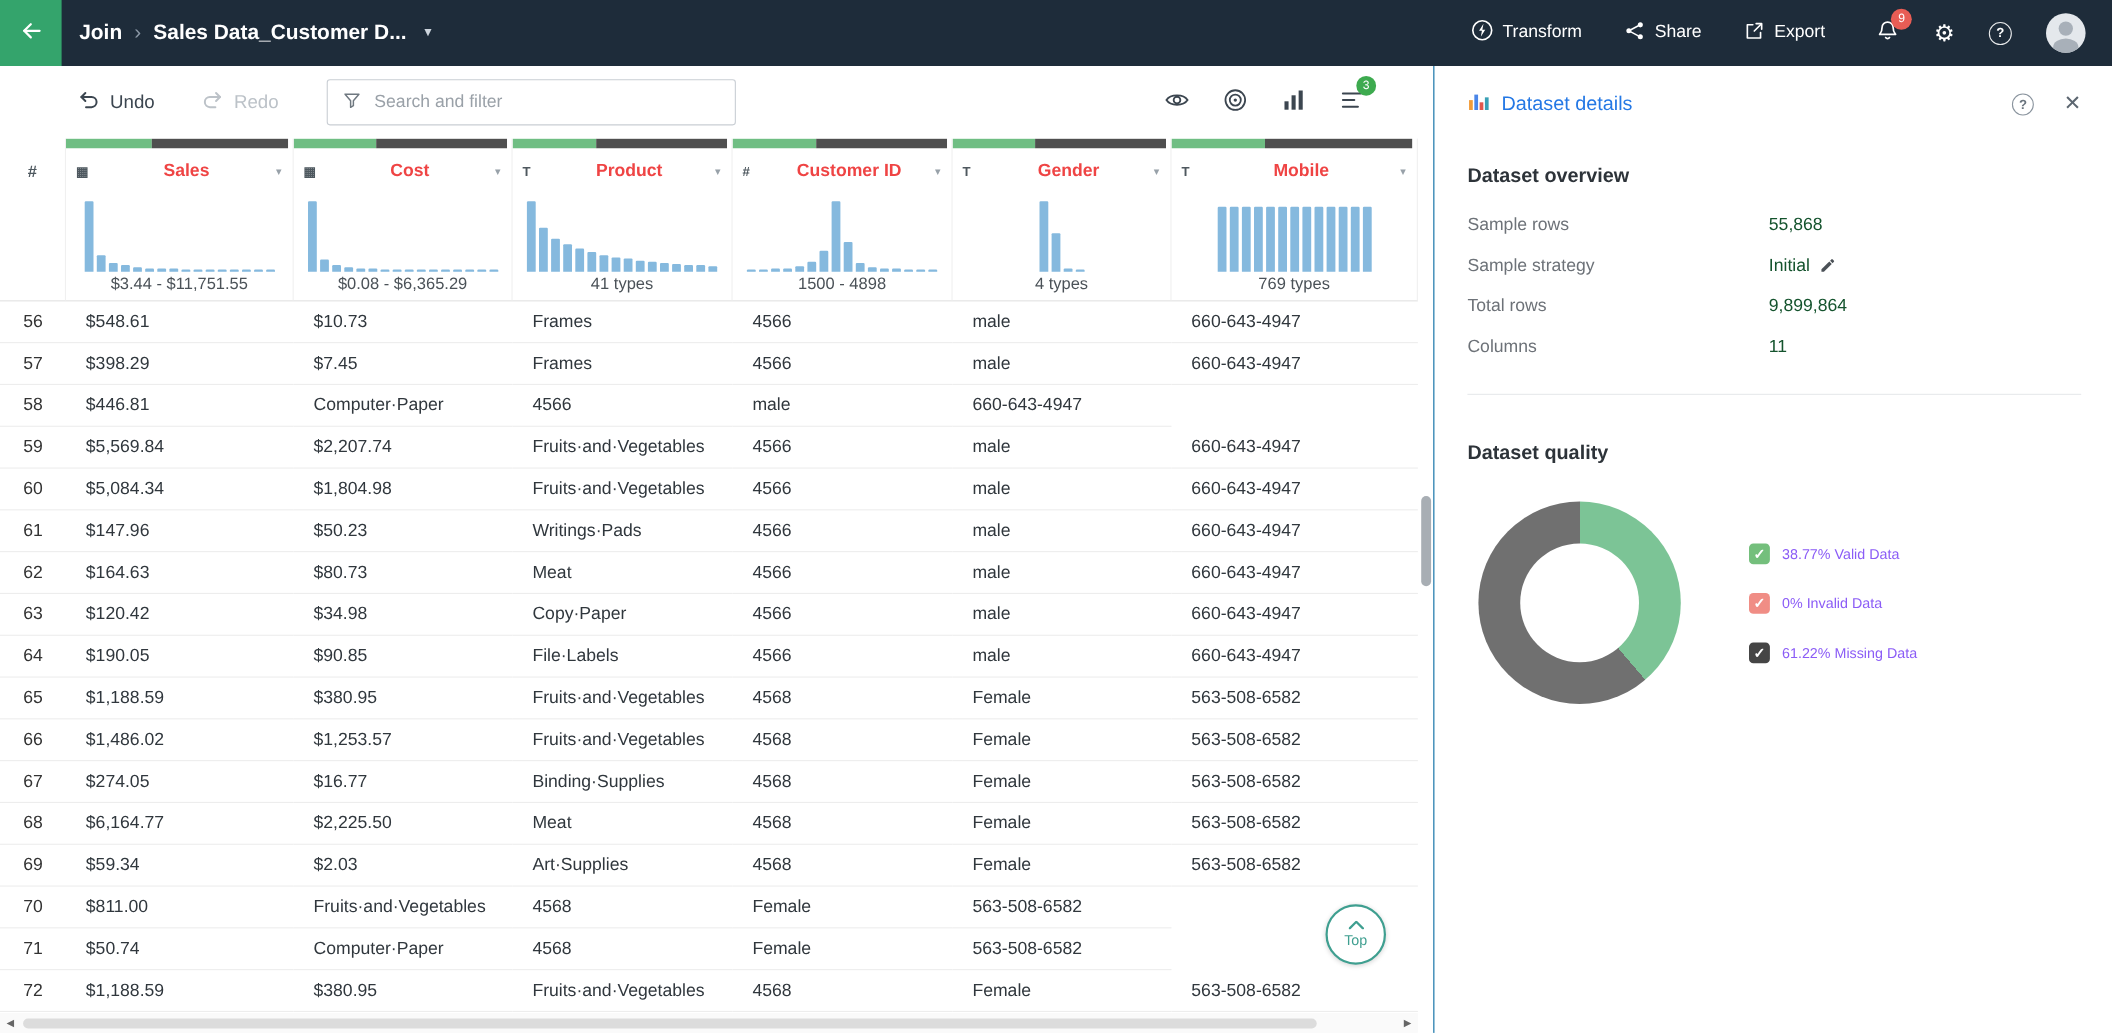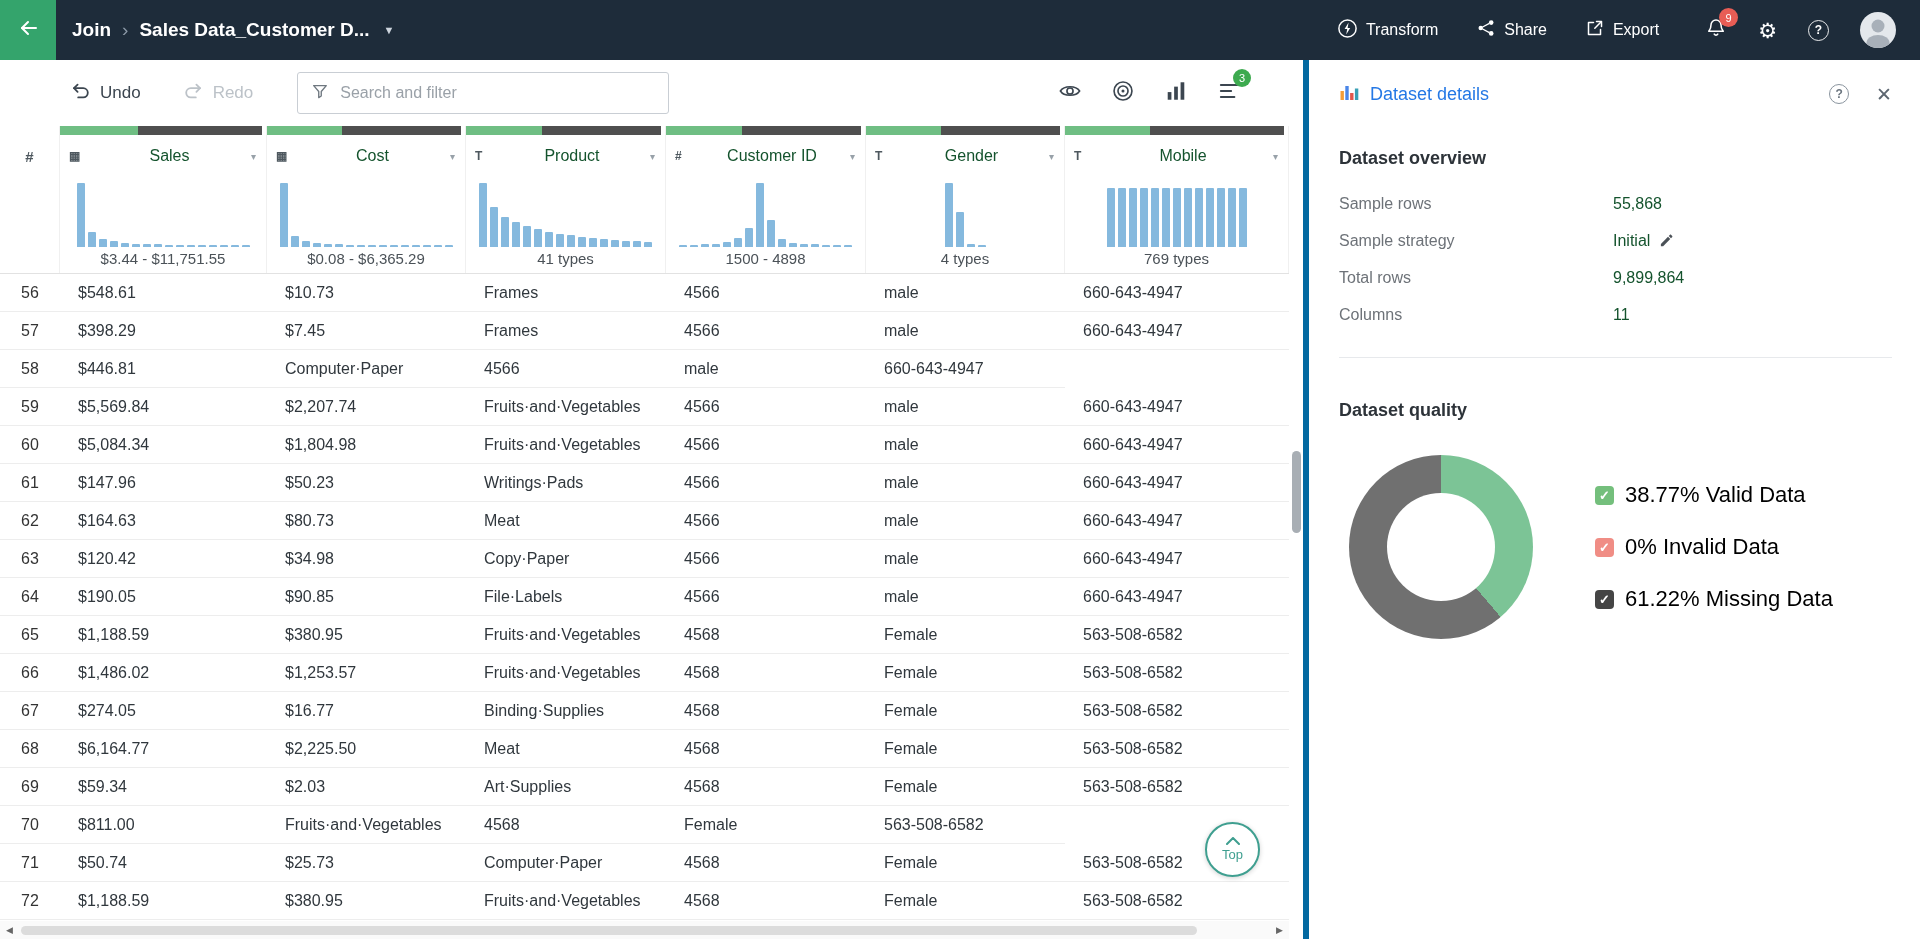--- a/index.html
+++ b/index.html
@@ -44,21 +44,21 @@
   .grid-head{flex-shrink:0;border-bottom:1px solid #e2e2e2}
   .head-cell,.head-corner{display:flex;flex-direction:column;border-right:1px solid #f0f0f0;cursor:pointer}
   .qbar{height:9px;display:flex;margin-right:4px;margin-bottom:2px;overflow:hidden}
   .qbar-empty{background:transparent}
   .q-valid{background:#6fbe83;height:100%}
   .q-miss{background:#4f4f4f;height:100%;flex:1}
   .head-title{display:flex;align-items:center;height:38px;padding:0 10px 0 9px}
   .head-corner .head-title{justify-content:center;padding:0}
   .hash{font-size:15px;font-weight:700;color:#4e585f}
   .type-icon{font-size:12px;font-weight:700;color:#4e585f;width:19px;flex-shrink:0}
-  .col-name{flex:1;text-align:center;font-size:16px;color:#14532d;font-weight:400;white-space:nowrap;overflow:hidden}
+  .col-name{flex:1;text-align:center;font-size:16px;color:#ef4444;font-weight:700;white-space:nowrap;overflow:hidden}
   .caret-icon{font-size:10px;color:#98a1a9;flex-shrink:0}
   .hist{height:72px;display:flex;align-items:flex-end;justify-content:center;gap:3px;padding-top:8px}
   .hist i{width:8px;background:#85b9de;display:block;border-radius:1px 1px 0 0}
   .summary{font-size:15px;color:#4b5258;text-align:center;line-height:24px;height:26px;white-space:nowrap;overflow:hidden}
 
   .grid-body{flex:1;min-height:0;overflow:hidden}
   .row{cursor:default}
   .cell{font-size:16px;color:#30373d;line-height:38px;height:38px;padding-left:18px;white-space:nowrap;overflow:hidden;text-overflow:ellipsis;border-bottom:1px solid #ededed}
   .cell-num{text-align:center;padding-left:0;color:#333}
 
@@ -67,40 +67,40 @@
   .v-thumb{position:absolute;top:180px;height:82px;left:1px;width:9px;background:#a8aeb4;border-radius:5px;cursor:pointer}
   .h-scroll{position:absolute;left:0;right:14px;bottom:0;height:18px;background:#fafafa;display:flex;align-items:center;padding:0 4px;gap:4px}
   .h-arrow{font-size:9px;color:#666;cursor:pointer;line-height:1;padding:0 2px}
   .h-track{flex:1;height:9px;position:relative}
   .h-thumb{position:absolute;left:2px;width:94%;top:0;height:9px;background:#dcdcdc;border-radius:5px;cursor:pointer}
 
   .top-btn{position:absolute;right:43px;bottom:62px;width:55px;height:55px;border-radius:50%;background:#fff;border:2px solid #3f9f90;display:flex;flex-direction:column;align-items:center;justify-content:center;gap:2px;cursor:pointer;box-shadow:0 1px 5px rgba(0,0,0,.18)}
   .top-btn span{font-size:13px;color:#3f9f90}
 
   
-  .panel{flex:1;border-left:6px solid #0369a1;background:#fff;padding:22px 28px 0 30px;overflow:hidden}
+  .panel{flex:1;border-left:1px solid #0369a1;background:#fff;padding:22px 28px 0 30px;overflow:hidden}
   .panel-head{display:flex;align-items:center;gap:11px}
   .panel-title{color:#2478e5;font-size:18px;cursor:default}
   .panel-head-right{margin-left:auto;display:flex;align-items:center;gap:27px}
   .panel-help{width:20px;height:20px;border-radius:50%;border:1.5px solid #8a949e;color:#6a747e;font-size:12px;font-weight:700;display:flex;align-items:center;justify-content:center;cursor:pointer}
   .panel-close{font-size:19px;color:#5c6670;cursor:pointer;line-height:1}
   .section-heading{font-size:18px;font-weight:700;color:#2d3339;margin-top:42px}
   .kv-list{margin-top:16px}
   .kv{display:flex;align-items:center;height:37px}
   .kv-label{width:274px;color:#6d7278;font-size:16px;flex-shrink:0}
   .kv-value{color:#14532d;font-size:16px;display:flex;align-items:center;gap:9px}
   .edit-pencil{cursor:pointer;display:flex}
   .divider{border-top:1px solid #e7e9ec;margin-top:24px}
   .quality-body{display:flex;align-items:center;margin-top:34px}
   .donut{position:relative;width:184px;height:184px;border-radius:50%;margin-left:10px;flex-shrink:0}
   .donut::after{content:"";position:absolute;inset:38px;background:#fff;border-radius:50%}
   .quality-legend{margin-left:62px;display:flex;flex-direction:column;gap:26px}
   .legend-item{display:flex;align-items:center;gap:11px;cursor:pointer}
   .legend-check{width:19px;height:19px;border-radius:4px;color:#fff;font-size:13px;font-weight:700;display:flex;align-items:center;justify-content:center;flex-shrink:0}
-  .legend-label{font-size:22px;color:#000000}
+  .legend-label{font-size:13px;color:#8b5cf6}
 </style>
 </head>
 <body>
 
 <div class="app">
 
   <header class="topbar">
     <div class="back-btn">
       <span>
         <svg width="24" height="24" viewBox="0 0 24 24" fill="none" stroke="#fff" stroke-width="2" stroke-linecap="round" stroke-linejoin="round">
@@ -569,21 +569,20 @@
             <div class="cell">$811.00</div>
             <div class="cell">Fruits·and·Vegetables</div>
             <div class="cell">4568</div>
             <div class="cell">Female</div>
             <div class="cell">563-508-6582</div>
           </div>
 
           <div class="row grid-cols">
             <div class="cell cell-num">71</div>
             <div class="cell">$50.74</div>
-            <div class="cell">$25.73</div>
             <div class="cell">Computer·Paper</div>
             <div class="cell">4568</div>
             <div class="cell">Female</div>
             <div class="cell">563-508-6582</div>
           </div>
 
           <div class="row grid-cols">
             <div class="cell cell-num">72</div>
             <div class="cell">$1,188.59</div>
             <div class="cell">$380.95</div>

